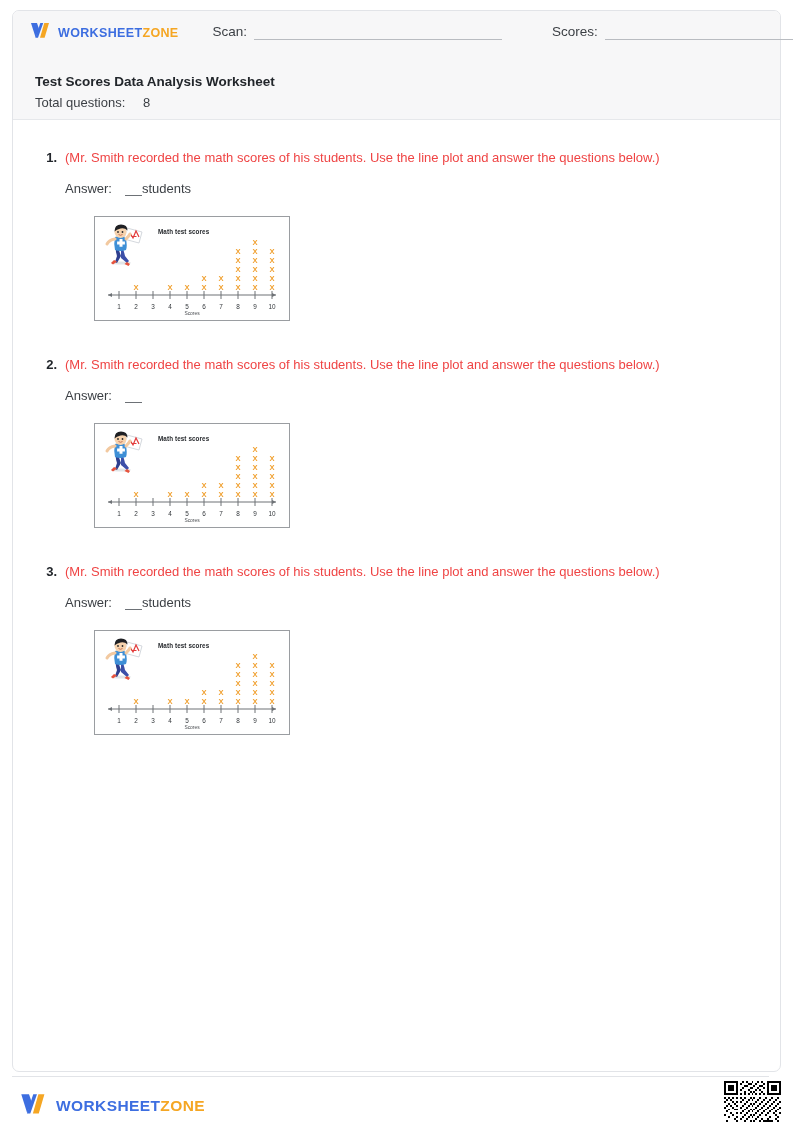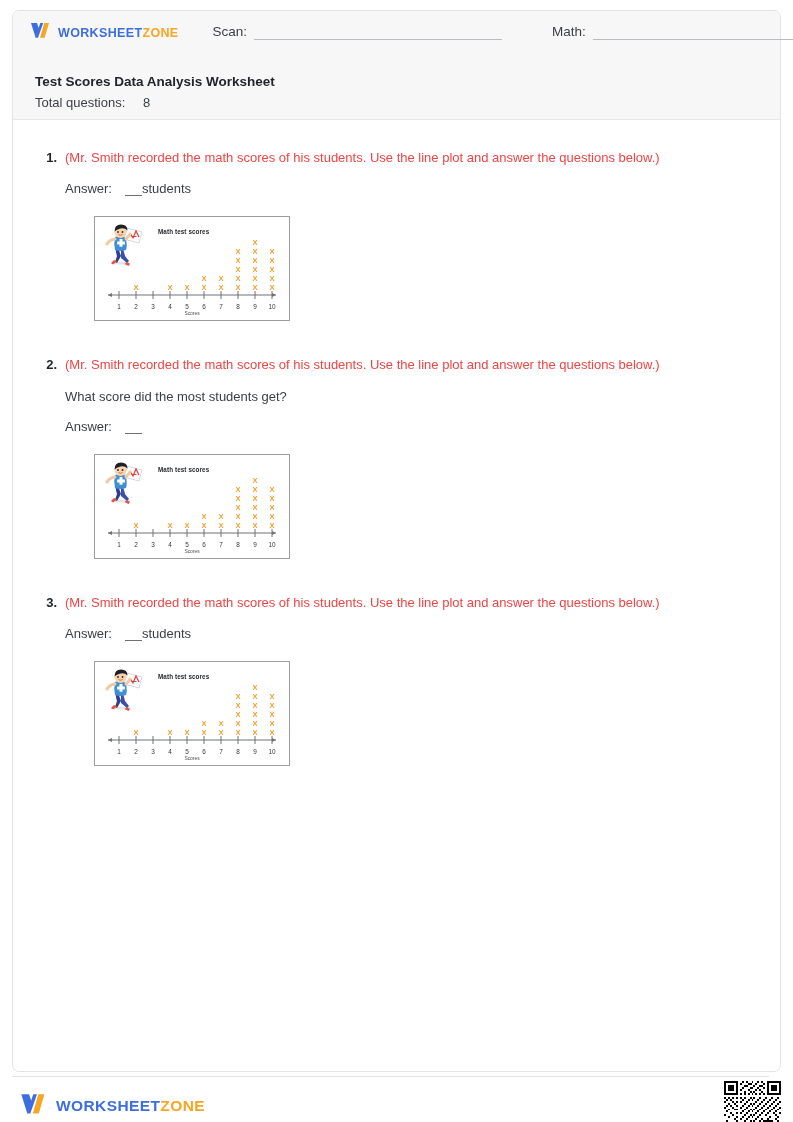--- a/index.html
+++ b/index.html
@@ -247,21 +247,21 @@
       </div>
 
       <div class="hdr-divider"></div>
 
       <div class="field">
         <span class="field-label">Scan:</span>
         <span class="field-line name-line"></span>
       </div>
 
       <div class="field field-grade">
-        <span class="field-label">Math:</span>
+        <span class="field-label">Scores:</span>
         <span class="field-line grade-line"></span>
       </div>
     </div>
 
     <div class="hdr-title">Test Scores Data Analysis Worksheet</div>
     <div class="hdr-sub">
       <span>Total questions:</span>
       <span class="qcount">8</span>
     </div>
   </div>
@@ -371,21 +371,20 @@
       </div>
     </div>
 
     <div class="q-block-gap"></div>
 
     <div class="question">
       <div class="q-row">
         <span class="q-num">2.</span>
         <span class="q-prompt">(Mr. Smith recorded the math scores of his students. Use the line plot and answer the questions below.)</span>
       </div>
-      <div class="q-text">What score did the most students get?</div>
       <div class="answer-row">
         <span class="answer-label">Answer:</span>
         <span class="answer-blank"></span>
         <span class="answer-unit"></span>
       </div>
       <div class="figure-wrap">
         <div class="figure">
           <svg class="boy-svg" width="46" height="46" viewBox="0 0 46 46">
             <ellipse cx="20" cy="41" rx="10" ry="1.6" fill="#d8dde2" opacity="0.75"></ellipse>
             <path d="M26 6 L41 10 L38 21 L23 17 Z" fill="#ffffff" stroke="#c9ced4" stroke-width="0.8"></path>

